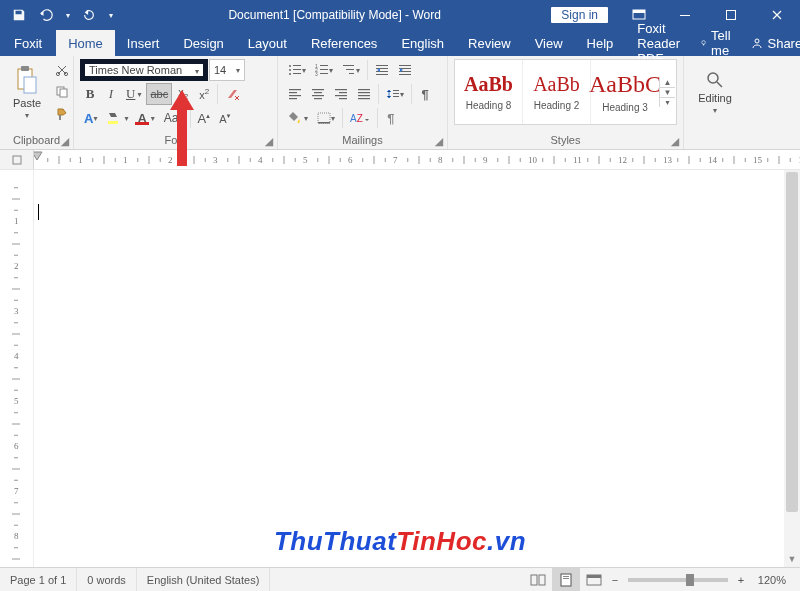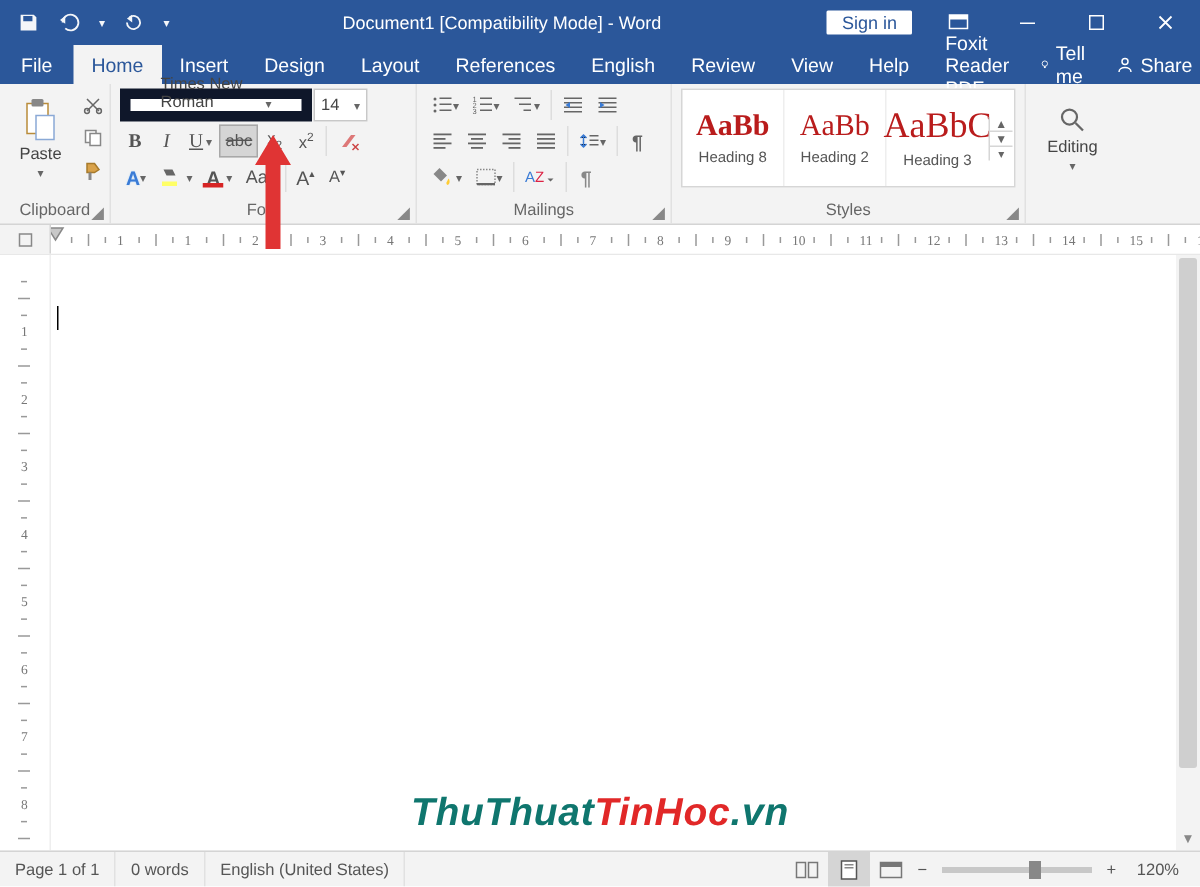--- a/index.html
+++ b/index.html
@@ -25,21 +25,21 @@
 
   
   .ribbon { height: 94px; background: #f3f3f3; border-bottom: 1px solid #d4d4d4; display: flex; font-size: 11px; color: #444; }
   .group { border-right: 1px solid #e1e1e1; padding: 3px 6px 0 6px; display: flex; flex-direction: column; justify-content: space-between; position: relative; }
   .group-label { text-align: center; font-size: 11px; color: #666; height: 16px; line-height: 14px; }
   .group .launcher { position: absolute; right: 2px; bottom: 2px; width: 12px; height: 12px; display:flex; align-items:center; justify-content:center; color:#888; }
   .rowset { display: flex; flex-direction: column; gap: 2px; }
   .row { display: flex; align-items: center; gap: 1px; }
   .rbtn { min-width: 20px; height: 22px; padding: 0 3px; display: flex; align-items: center; justify-content: center; border: 1px solid transparent; color: #555; }
   .rbtn.big { height: 66px; flex-direction: column; width: 42px; font-size: 11px; color:#444; gap:2px; }
-  .font-name { width: 128px; height: 22px; border: 7px solid #0f172a; background: #fff; font-size: 11px; padding: 0 20px; display:flex; align-items:flex-end; justify-content:space-between; color:#444; }
+  .font-name { width: 128px; height: 22px; border: 5px solid #0f172a; background: #fff; font-size: 11px; padding: 0 4px; display:flex; align-items:flex-end; justify-content:space-between; color:#444; }
   .font-size { width: 36px; height: 22px; border: 1px solid #c8c8c8; background: #fff; font-size: 11px; padding: 0 4px; display:flex; align-items:center; justify-content:space-between; color:#444; }
   .dd { font-size: 8px; color:#666; }
   .styles-gallery { display:flex; align-items:center; gap:0; height:66px; border:1px solid #d6d6d6; background:#fff; }
   .style-item { width:68px; height:64px; display:flex; flex-direction:column; align-items:center; justify-content:center; border-right:1px solid #eee; }
   .style-item .prev { font-family: "Times New Roman", serif; font-size:20px; color:#b91c1c; }
   .style-item .lbl { font-size:10px; color:#555; margin-top:4px; }
   .style-spin { width:16px; display:flex; flex-direction:column; border-left:1px solid #d6d6d6; }
   .style-spin div { flex:1; display:flex; align-items:center; justify-content:center; border-bottom:1px solid #d6d6d6; font-size:8px; color:#666;}
   .clipboard-col { display:flex; flex-direction:column; align-items:center; }
   .clipboard-side { display:flex; flex-direction:column; gap:0; margin-left:2px;}
@@ -64,21 +64,21 @@
   .status .cell { padding:0 10px; border-right:1px solid #e1e1e1; height:100%; display:flex; align-items:center; gap:4px;}
   .status .spacer { flex:1; }
   .status .viewbtn { width:28px; height:24px; display:flex; align-items:center; justify-content:center; color:#666; }
   .status .viewbtn.active { background:#d5d5d5; }
   .zoom-slider { width:100px; height:4px; background:#c8c8c8; position:relative; margin:0 6px;}
   .zoom-slider .knob { position:absolute; top:-4px; left:58px; width:8px; height:12px; background:#888; }
   .zoom-pm { width:14px; text-align:center; color:#555; }
 
   
   .watermark { position:absolute; left:0; right:0; bottom:34px; text-align:center; font-size:26px; font-weight:800; font-style:italic; letter-spacing:0.5px; pointer-events:none; }
-  .watermark .a { color:#0f766e;margin-top:47px; } .watermark .b { color:#e12828; }
+  .watermark .a { color:#1d4ed8;margin-top:47px; } .watermark .b { color:#e12828; }
 
   
   .annot-arrow { position:absolute; top:90px; left:169px; width:26px; height:76px; pointer-events:none; }
 
   
   .hruler-svg, .vruler-svg { display:block; }
   .ruler-num { font-size:9px; fill:#777; font-family:"Segoe UI"; }
 
   svg { display:block; }
 </style>
@@ -132,21 +132,21 @@
       </div>
     <div class="wbtn">
         <svg width="12" height="12">
           <path stroke="#fff" stroke-width="1.2" d="M2 2l8 8M10 2l-8 8"></path>
         </svg>
       </div>
   </div>
 </div>
 
 <div class="tabs">
-  <div class="tab file">File</div>
+  <div class="tab file">Foxit</div>
   <div class="tab active">Home</div>
   <div class="tab">Insert</div>
   <div class="tab">Design</div>
   <div class="tab">Layout</div>
   <div class="tab">References</div>
   <div class="tab">English</div>
   <div class="tab">Review</div>
   <div class="tab">View</div>
   <div class="tab">Help</div>
   <div class="tab">Foxit Reader PDF</div>

